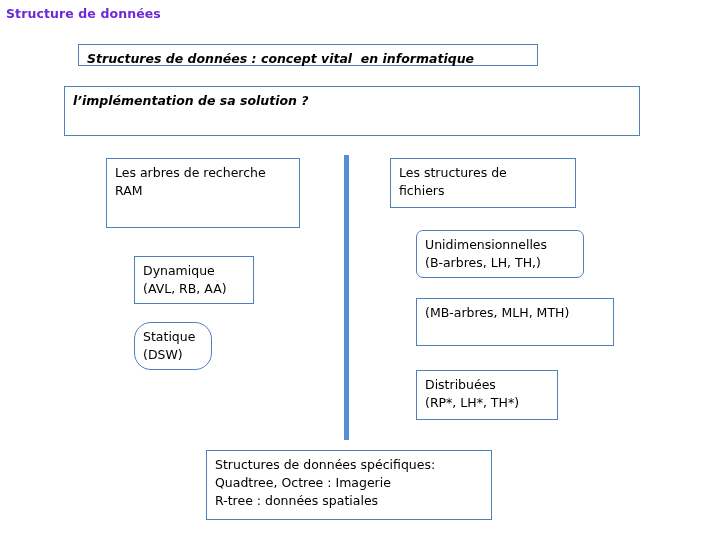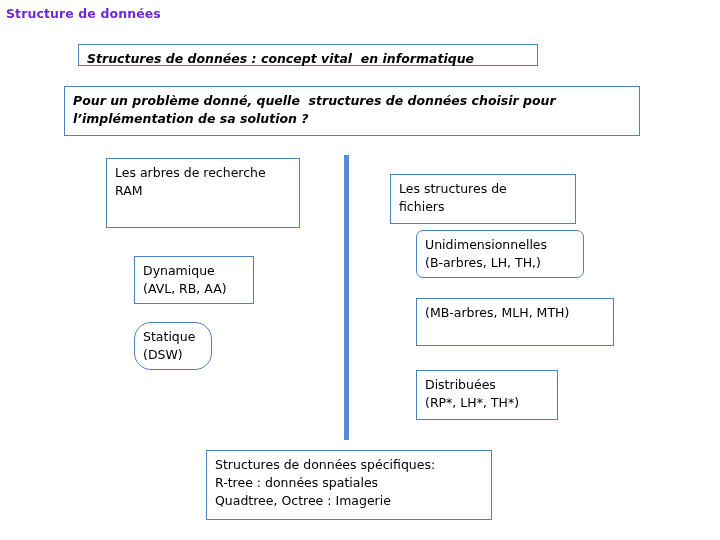--- a/index.html
+++ b/index.html
@@ -56,40 +56,39 @@
   }
   .vbar {
     position: absolute;
     background: #558ed5;
   }
   .b-top-banner { left: 64px; top: 44px; width: 460px; height: 22px; margin-left: 14px; }
   .b-question  { left: 64px; top: 86px; width: 576px; height: 50px; }
   .b-avl       { left: 106px; top: 158px; width: 194px; height: 70px; }
   .b-dynamique { left: 134px; top: 256px; width: 120px; height: 48px; }
   .b-statique  { left: 134px; top: 322px; width: 78px; height: 48px; border-radius: 17px; }
-  .b-fichiers  { left: 390px; top: 174px; width: 186px; height: 50px; }
+  .b-fichiers  { left: 390px; top: 158px; width: 186px; height: 50px; }
   .b-uni       { left: 416px; top: 230px; width: 168px; height: 48px; border-radius: 7px; }
   .b-multi     { left: 416px; top: 298px; width: 198px; height: 48px; }
   .b-distrib   { left: 416px; top: 370px; width: 142px; height: 50px; }
   .b-spec      { left: 206px; top: 450px; width: 286px; height: 70px; }
   .bar-1       { left: 344px; top: 155px; width: 5px; height: 285px; }
 </style>
 </head>
 <body>
 
 <div class="slide">
 
   <div class="title">Structure de données</div>
 
   <div class="box b-top-banner banner">
     <span class="line">Structures de données : concept vital  en informatique</span>
   </div>
 
   <div class="box b-question banner2">
-    <span class="line">Pour un problème donné, quelle  structures de données choisir pour</span>
     <span class="line">l’implémentation de sa solution ?</span>
   </div>
 
   <div class="box b-avl plain">
     <span class="line">Les arbres de recherche</span>
     <span class="line">RAM</span>
   </div>
 
   <div class="box b-dynamique plain">
     <span class="line">Dynamique</span>
@@ -117,17 +116,17 @@
     <span class="line">(MB-arbres, MLH, MTH)</span>
   </div>
 
   <div class="box b-distrib plain">
     <span class="line">Distribuées</span>
     <span class="line">(RP*, LH*, TH*)</span>
   </div>
 
   <div class="box b-spec plain">
     <span class="line">Structures de données spécifiques:</span>
+    <span class="line">Quadtree, Octree : Imagerie</span>
     <span class="line">R-tree : données spatiales</span>
-    <span class="line">Quadtree, Octree : Imagerie</span>
   </div>
 
 </div>
 
 </body></html>

